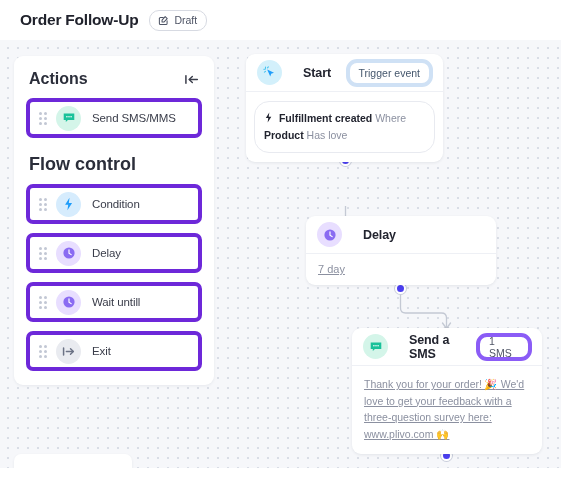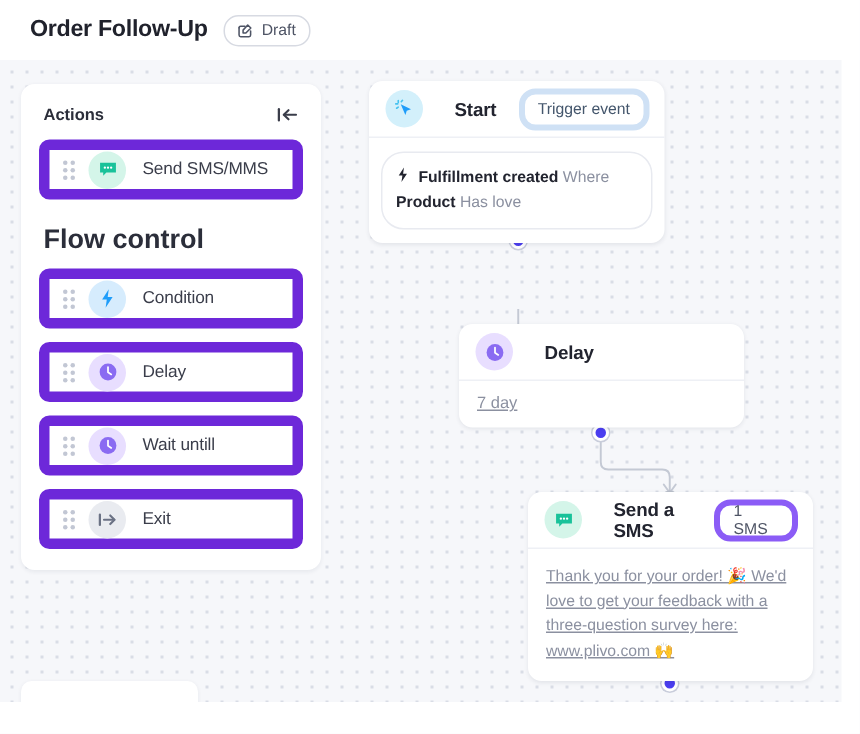--- a/index.html
+++ b/index.html
@@ -57,30 +57,30 @@
     border-radius: 9px;
     box-shadow: 0 1px 3px rgba(30,40,70,0.07);
     padding: 12px 12px 14px 12px;
     box-sizing: border-box;
   }
   .palette-head {
     display: flex; align-items: center; justify-content: space-between;
     padding: 2px 3px 0 3px;
     margin-bottom: 10px;
   }
-  .palette-head-title { font-size: 11px; font-weight: bold; color: #2b2e3a; }
+  .palette-head-title { font-size: 16px; font-weight: bold; color: #2b2e3a; }
   #collapse-icon { cursor: pointer; line-height: 0; }
   .section-title {
     font-size: 18px; font-weight: bold; color: #2b2e3a;
     padding: 0 3px; margin: 16px 0 9px 0;
   }
   .palette-item {
     display: flex; align-items: center;
     height: 40px; margin-bottom: 9px;
-    border: 7px solid #6d28d9; border-radius: 7px;
+    border: 4px solid #6d28d9; border-radius: 7px;
     background: #fff; padding-left: 9px;
     box-sizing: border-box;
   }
   .palette-item:last-child { margin-bottom: 0; }
   .drag-handle {
     width: 9px; height: 13px; margin-right: 8px;
     display: grid; grid-template-columns: 3px 3px; grid-template-rows: 3px 3px 3px;
     gap: 2px; cursor: grab; flex: none;
   }
   .drag-handle i { background: #c2c7d4; border-radius: 50%; display:block; width:3px; height:3px; }

